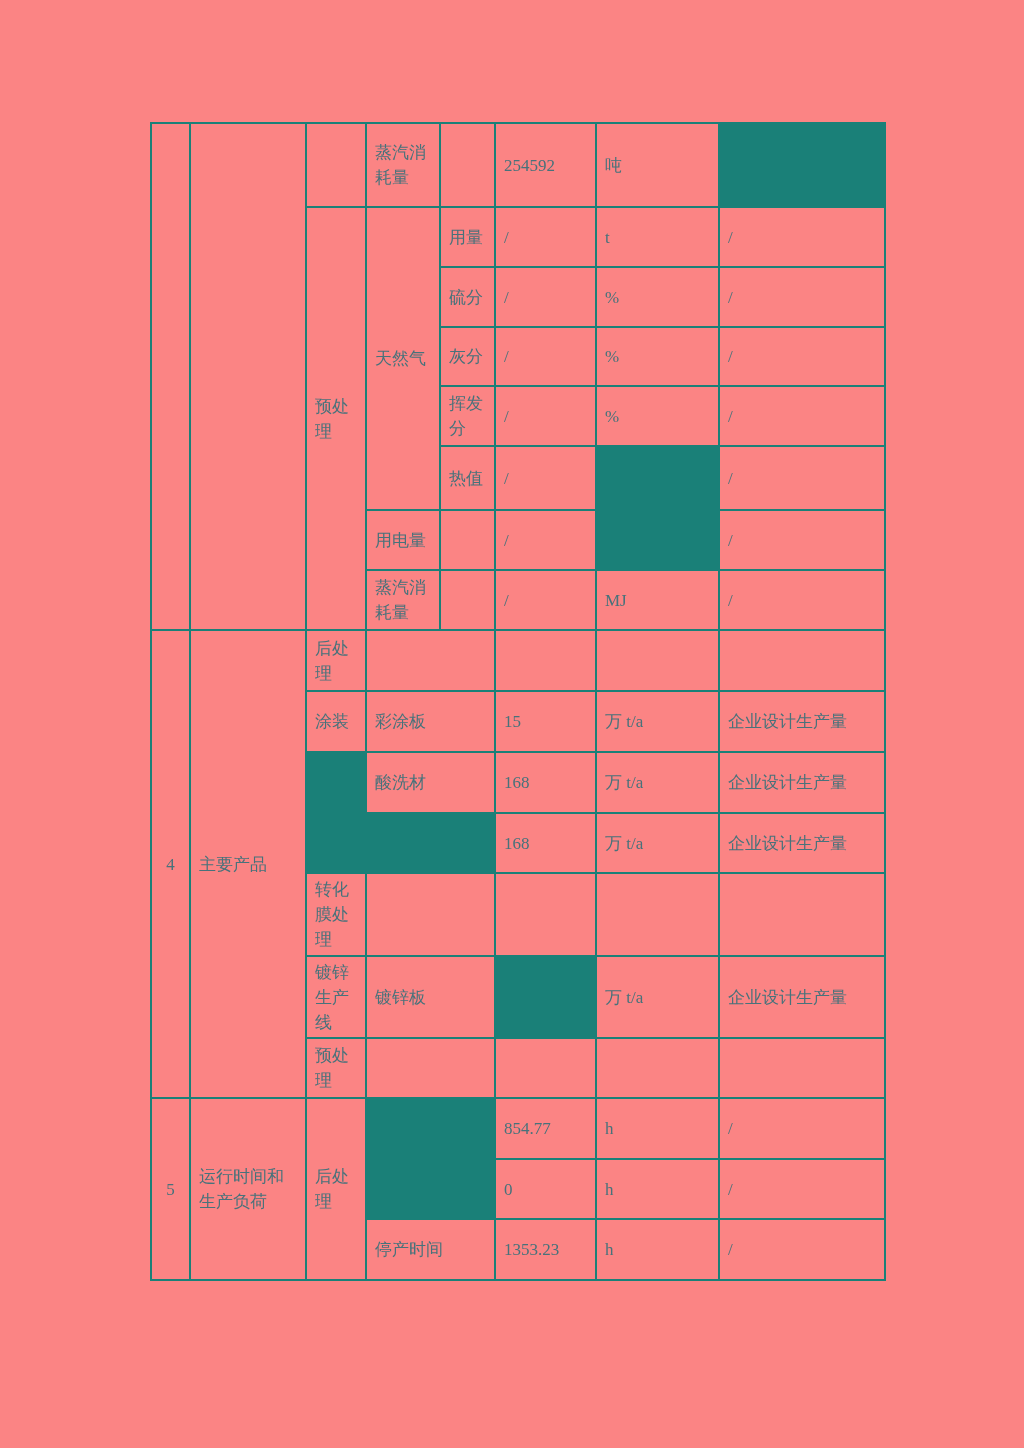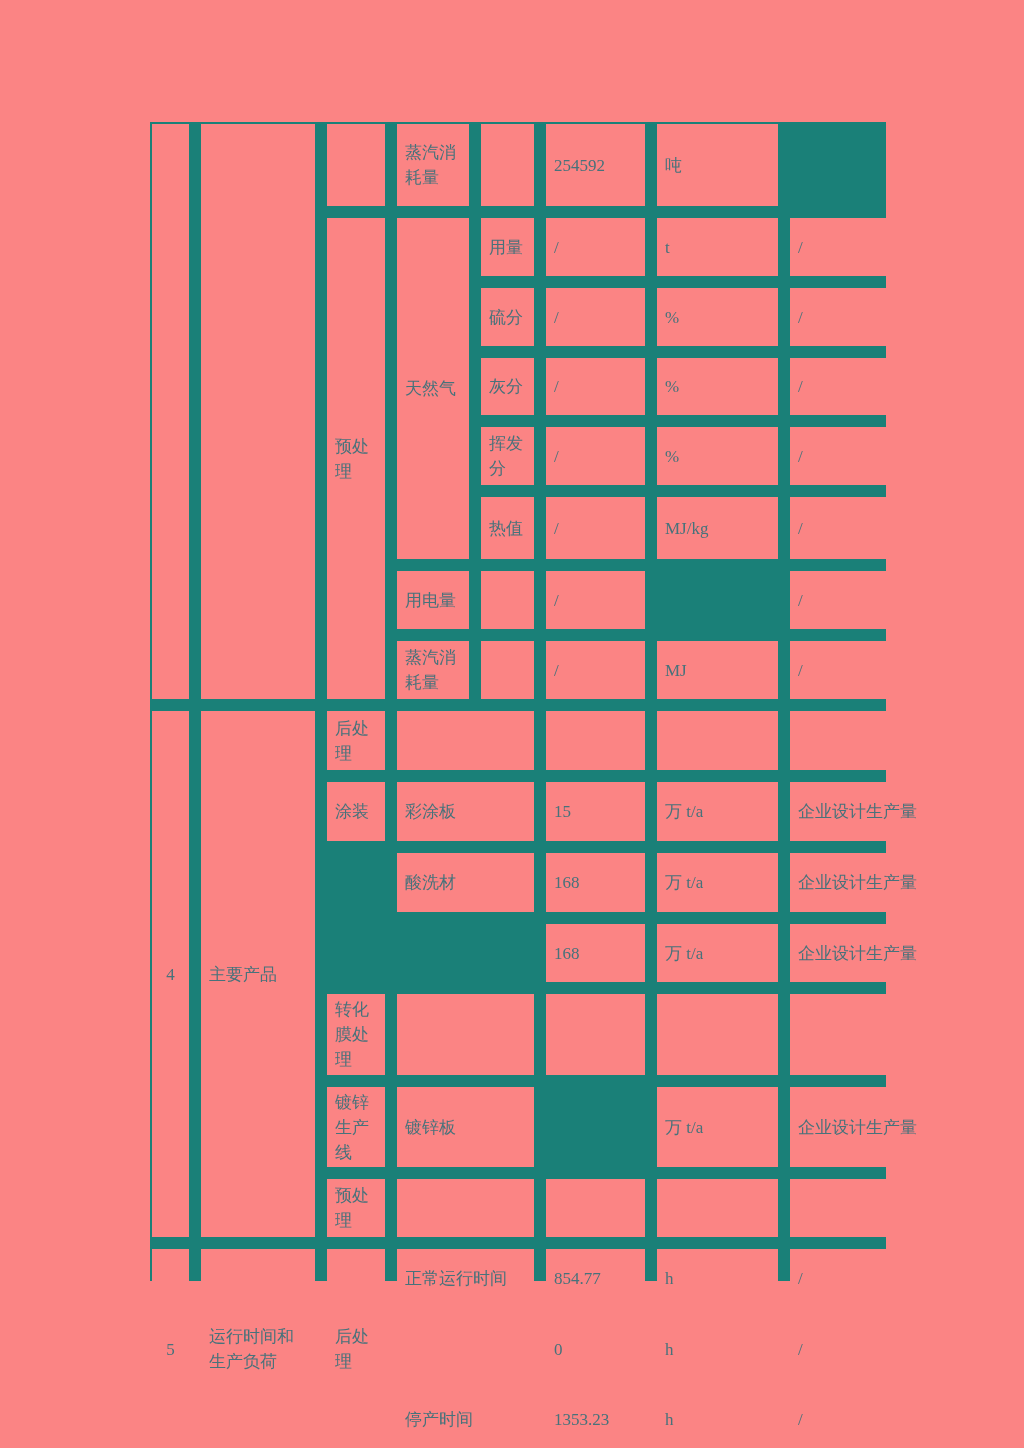--- a/index.html
+++ b/index.html
@@ -15,21 +15,21 @@
     position:relative;
     overflow:hidden;
   }
   .table{
     position:absolute;
     left:150px; top:122px;
     width:736px; height:1159px;
     display:grid;
     grid-template-columns:37px 114px 58px 72px 53px 99px 121px 164px;
     grid-template-rows:82px 58px 58px 57px 58px 62px 58px 58px 59px 59px 59px 58px 81px 80px 58px 59px 58px 59px;
-    gap:12px;
+    gap:2px;
     padding:2px;
     background:var(--border);
   }
   .c{
     background:var(--page-bg);
     color:var(--text);
     font-size:17px;
     line-height:25px;
     display:flex;
     align-items:center;
@@ -71,21 +71,20 @@
   <div class="c" style="grid-area:4/7/5/8">%</div>
   <div class="c" style="grid-area:4/8/5/9">/</div>
 
   <div class="c" style="grid-area:5/5/6/6">挥发分</div>
   <div class="c" style="grid-area:5/6/6/7">/</div>
   <div class="c" style="grid-area:5/7/6/8">%</div>
   <div class="c" style="grid-area:5/8/6/9">/</div>
 
   <div class="c" style="grid-area:6/5/7/6">热值</div>
   <div class="c" style="grid-area:6/6/7/7">/</div>
-  <div class="c" style="grid-area:6/7/7/8">MJ/kg</div>
   <div class="c" style="grid-area:6/8/7/9">/</div>
 
   <div class="c" style="grid-area:7/4/8/5">用电量</div>
   <div class="c" style="grid-area:7/5/8/6"></div>
   <div class="c" style="grid-area:7/6/8/7">/</div>
   <div class="c" style="grid-area:7/8/8/9">/</div>
 
   <div class="c" style="grid-area:8/4/9/5">蒸汽消耗量</div>
   <div class="c" style="grid-area:8/5/9/6"></div>
   <div class="c" style="grid-area:8/6/9/7">/</div>
@@ -130,21 +129,20 @@
   <div class="c" style="grid-area:15/3/16/4">预处理</div>
   <div class="c" style="grid-area:15/4/16/6"></div>
   <div class="c" style="grid-area:15/6/16/7"></div>
   <div class="c" style="grid-area:15/7/16/8"></div>
   <div class="c" style="grid-area:15/8/16/9"></div>
 
   <div class="c num" style="grid-area:16/1/19/2">5</div>
   <div class="c" style="grid-area:16/2/19/3">运行时间和生产负荷</div>
   <div class="c" style="grid-area:16/3/19/4">后处理</div>
 
-  <div class="c" style="grid-area:16/4/17/6">正常运行时间</div>
   <div class="c" style="grid-area:16/6/17/7">854.77</div>
   <div class="c" style="grid-area:16/7/17/8">h</div>
   <div class="c" style="grid-area:16/8/17/9">/</div>
 
   <div class="c" style="grid-area:17/6/18/7">0</div>
   <div class="c" style="grid-area:17/7/18/8">h</div>
   <div class="c" style="grid-area:17/8/18/9">/</div>
 
   <div class="c" style="grid-area:18/4/19/6">停产时间</div>
   <div class="c" style="grid-area:18/6/19/7">1353.23</div>

